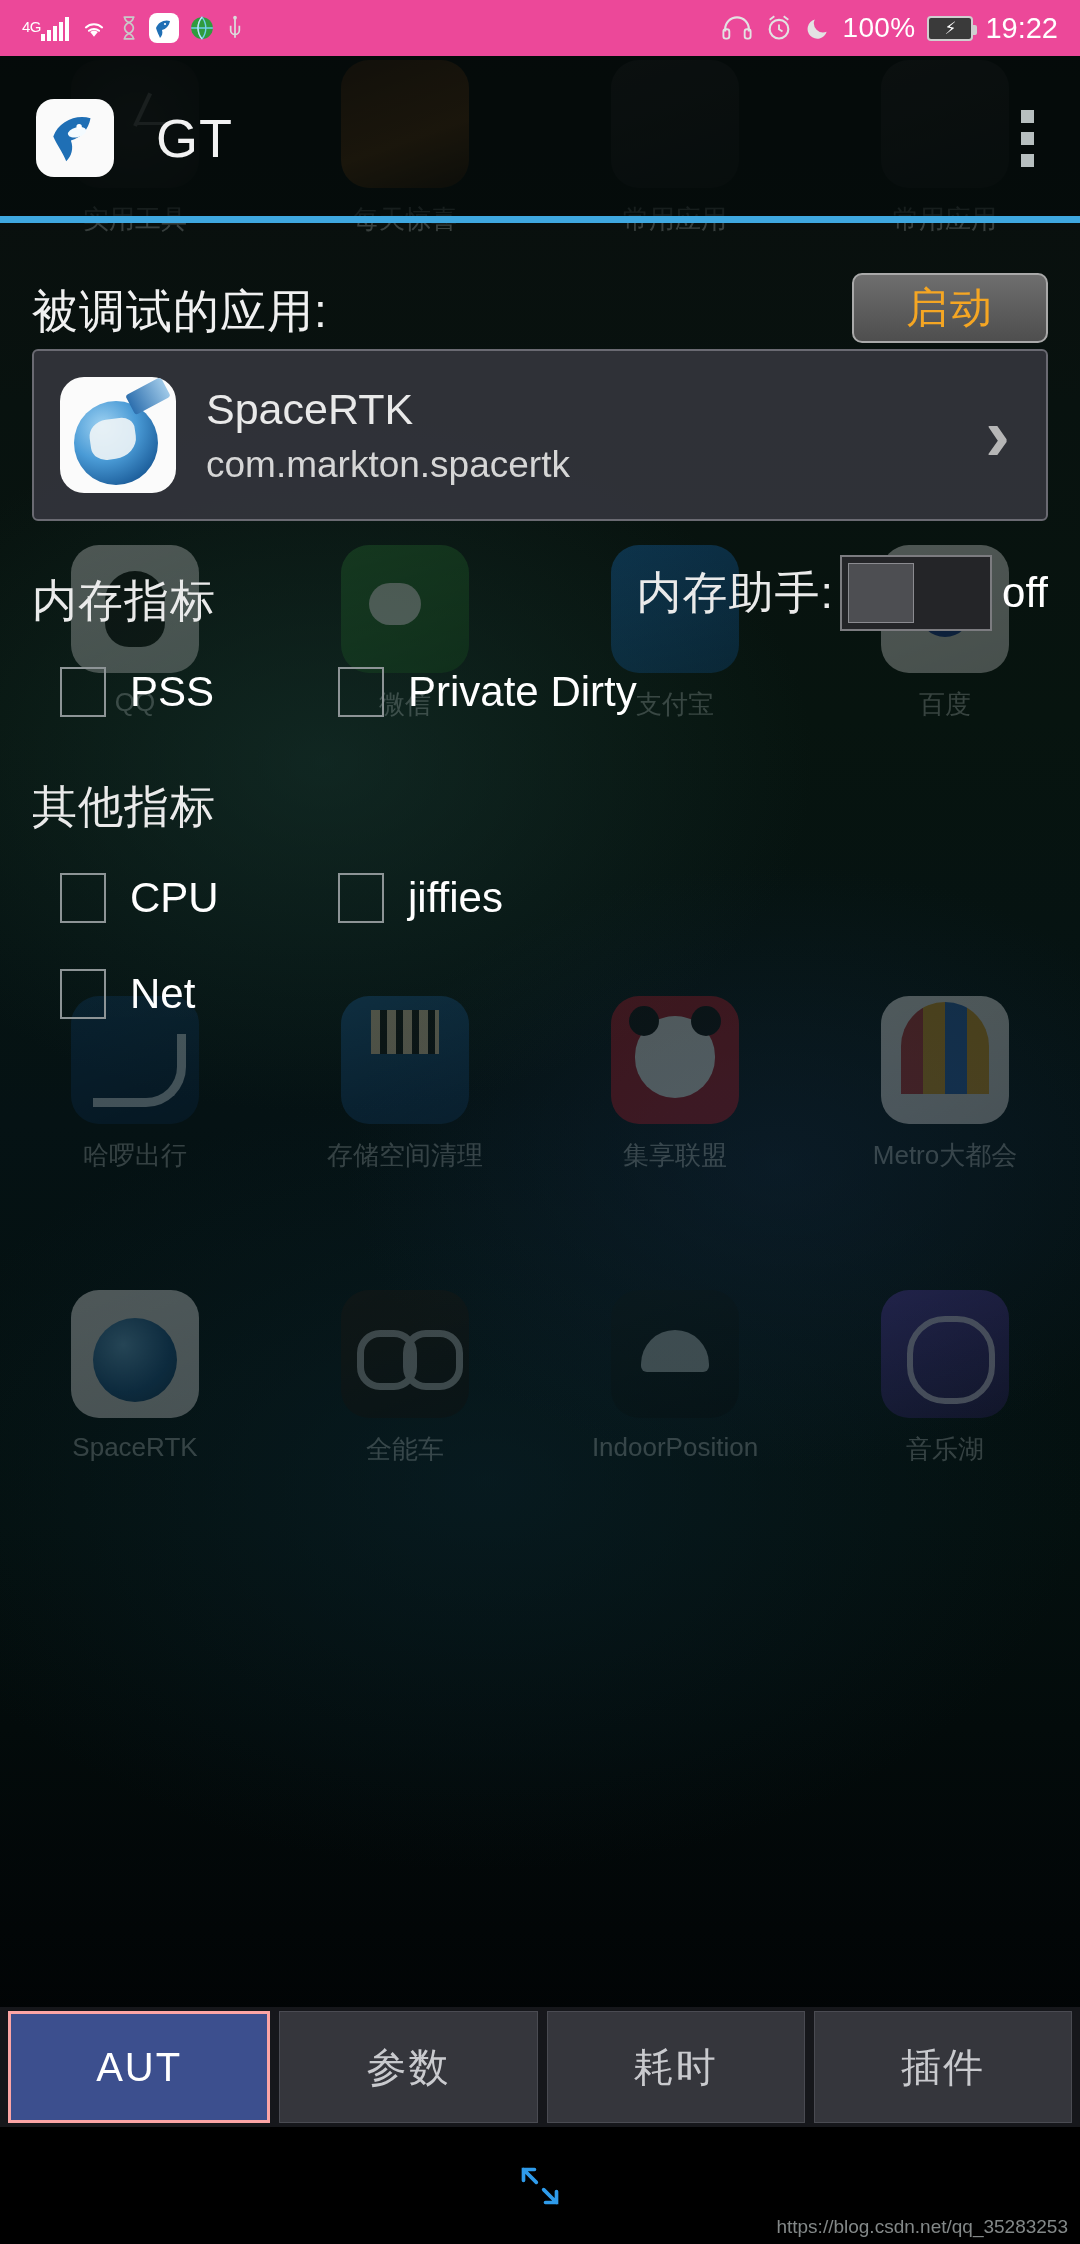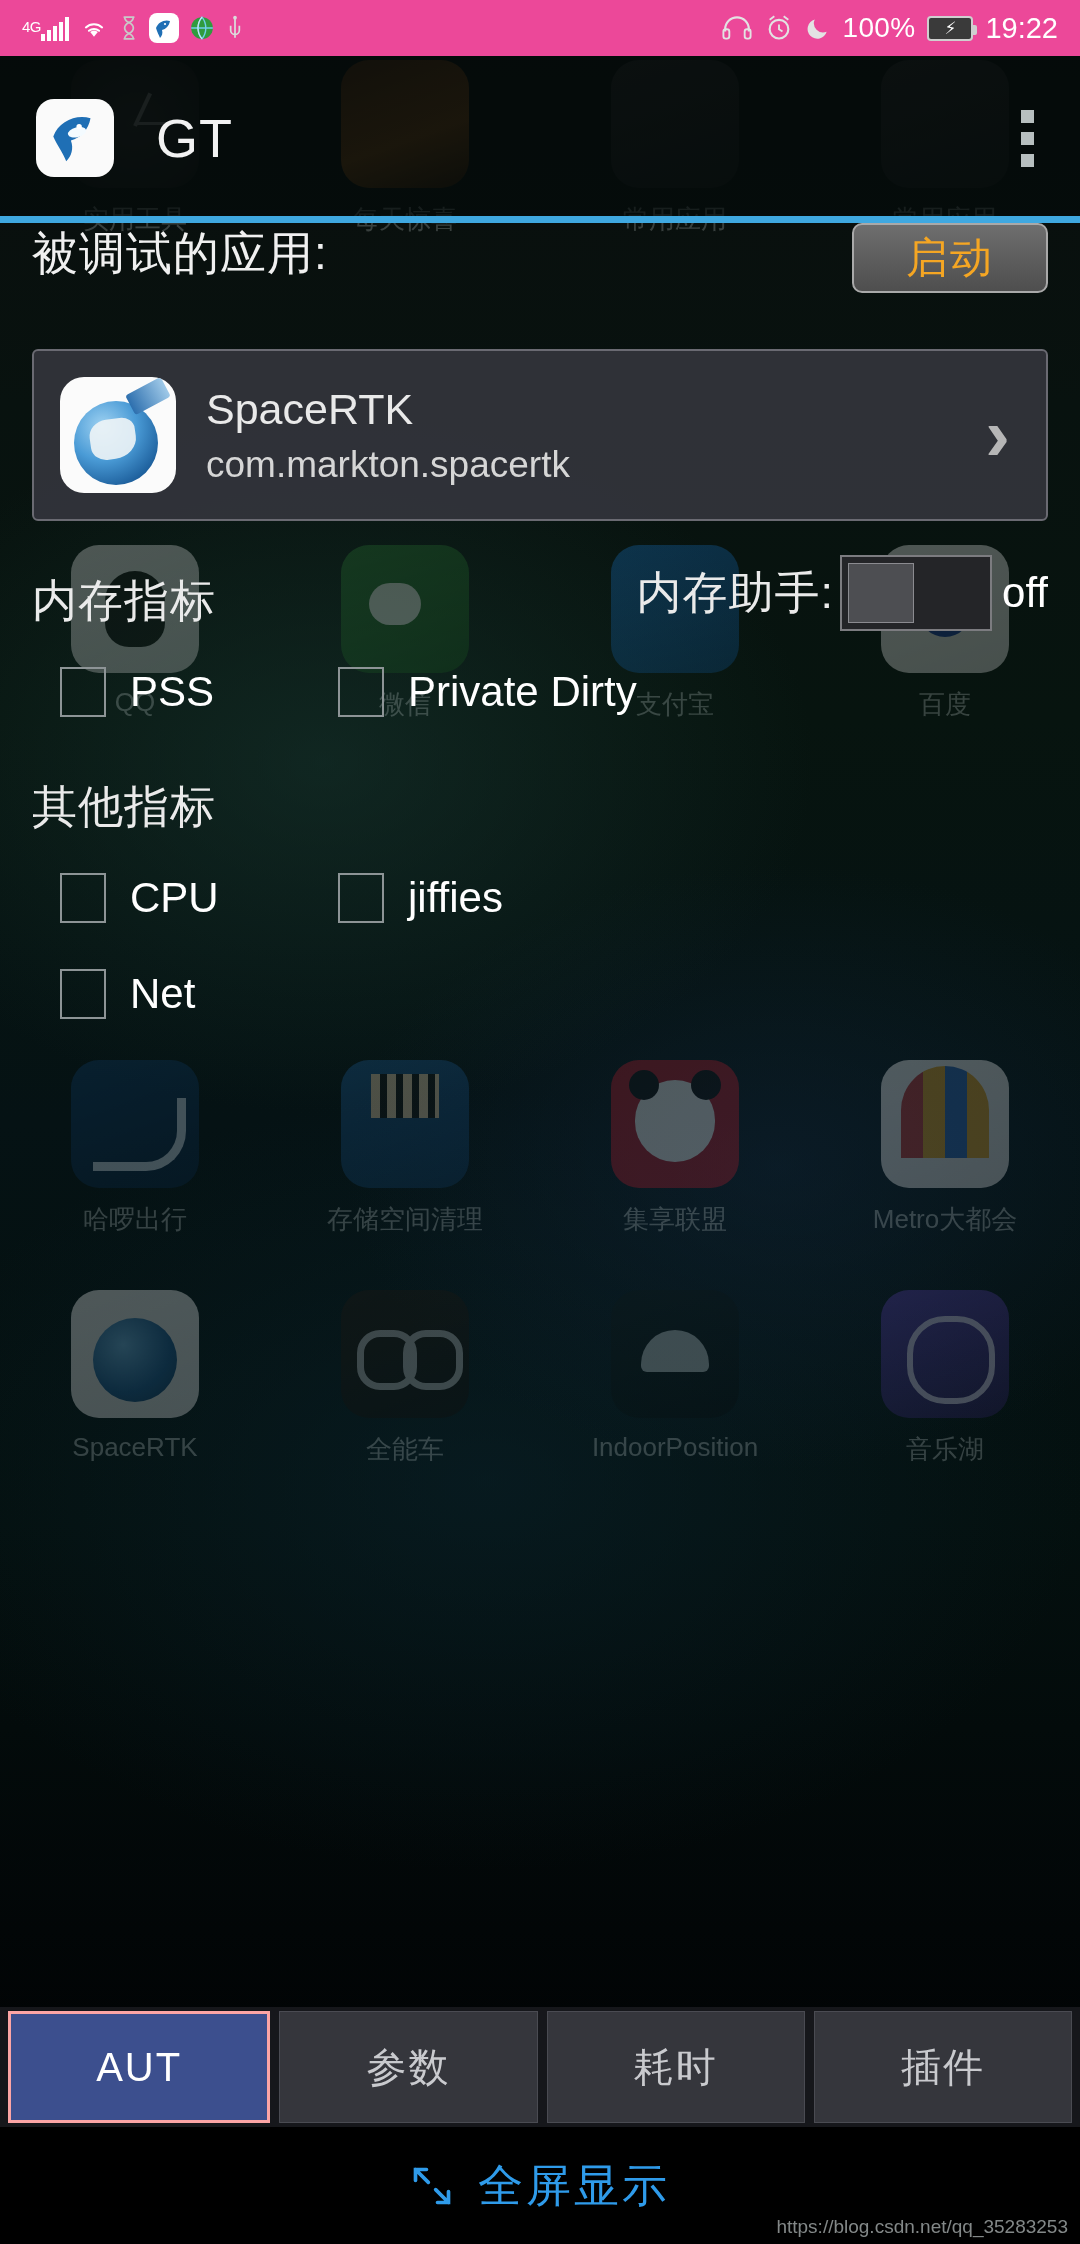--- a/index.html
+++ b/index.html
@@ -118,21 +118,21 @@
     position:absolute; left:0; top:216px; width:1080px; height:7px;
     background:#3fa8e0;
   }
 
   
   #panel {
     position:absolute; left:0; top:223px; width:1080px; height:1690px;
     padding: 0 32px;
   }
   .row-debug {
-    display:flex; align-items:flex-start; height:120px;
+    display:flex; align-items:flex-end; height:120px;
   }
   .lbl-debug { color:#f0f0f0; font-size:46px; letter-spacing:1px; }
   #startbtn {
     margin-left:auto;
     min-width:196px; height:70px;
     background: linear-gradient(180deg,#6e6e6e,#4e4e4e);
     border:2px solid #a9a9a9; border-radius:10px;
     color:#f5a623; font-size:42px;
     display:flex;align-items:center;justify-content:center;
     letter-spacing:2px;
@@ -256,21 +256,21 @@
     <div class="bgcell">
       <div class="bgicon ic-alipay"></div>
       <div class="bglabel">支付宝</div>
     </div>
     <div class="bgcell">
       <div class="bgicon ic-baidu"></div>
       <div class="bglabel">百度</div>
     </div>
   </div>
 
-  <div class="bgrow" style="top:1060px">
+  <div class="bgrow" style="top:996px">
     <div class="bgcell">
       <div class="bgicon ic-hello"></div>
       <div class="bglabel">哈啰出行</div>
     </div>
     <div class="bgcell">
       <div class="bgicon ic-clean"></div>
       <div class="bglabel">存储空间清理</div>
     </div>
     <div class="bgcell">
       <div class="bgicon ic-panda"></div>
@@ -447,18 +447,17 @@
     <div class="tab">参数</div>
     <div class="tab">耗时</div>
     <div class="tab">插件</div>
   </div>
 
   <div id="fullbar">
     <div id="fullbtn">
       <svg id="fullicon" viewBox="0 0 24 24">
         <path d="M3 9V3h6M21 15v6h-6M3 3l7 7M21 21l-7-7" stroke="#2f9bea" stroke-width="2" fill="none" stroke-linecap="round"></path>
       </svg>
-      <span id="fulltext">全屏显示</span>
     </div>
     <div id="watermark">https://blog.csdn.net/qq_35283253</div>
   </div>
 
 </div>
 
 </body></html>

